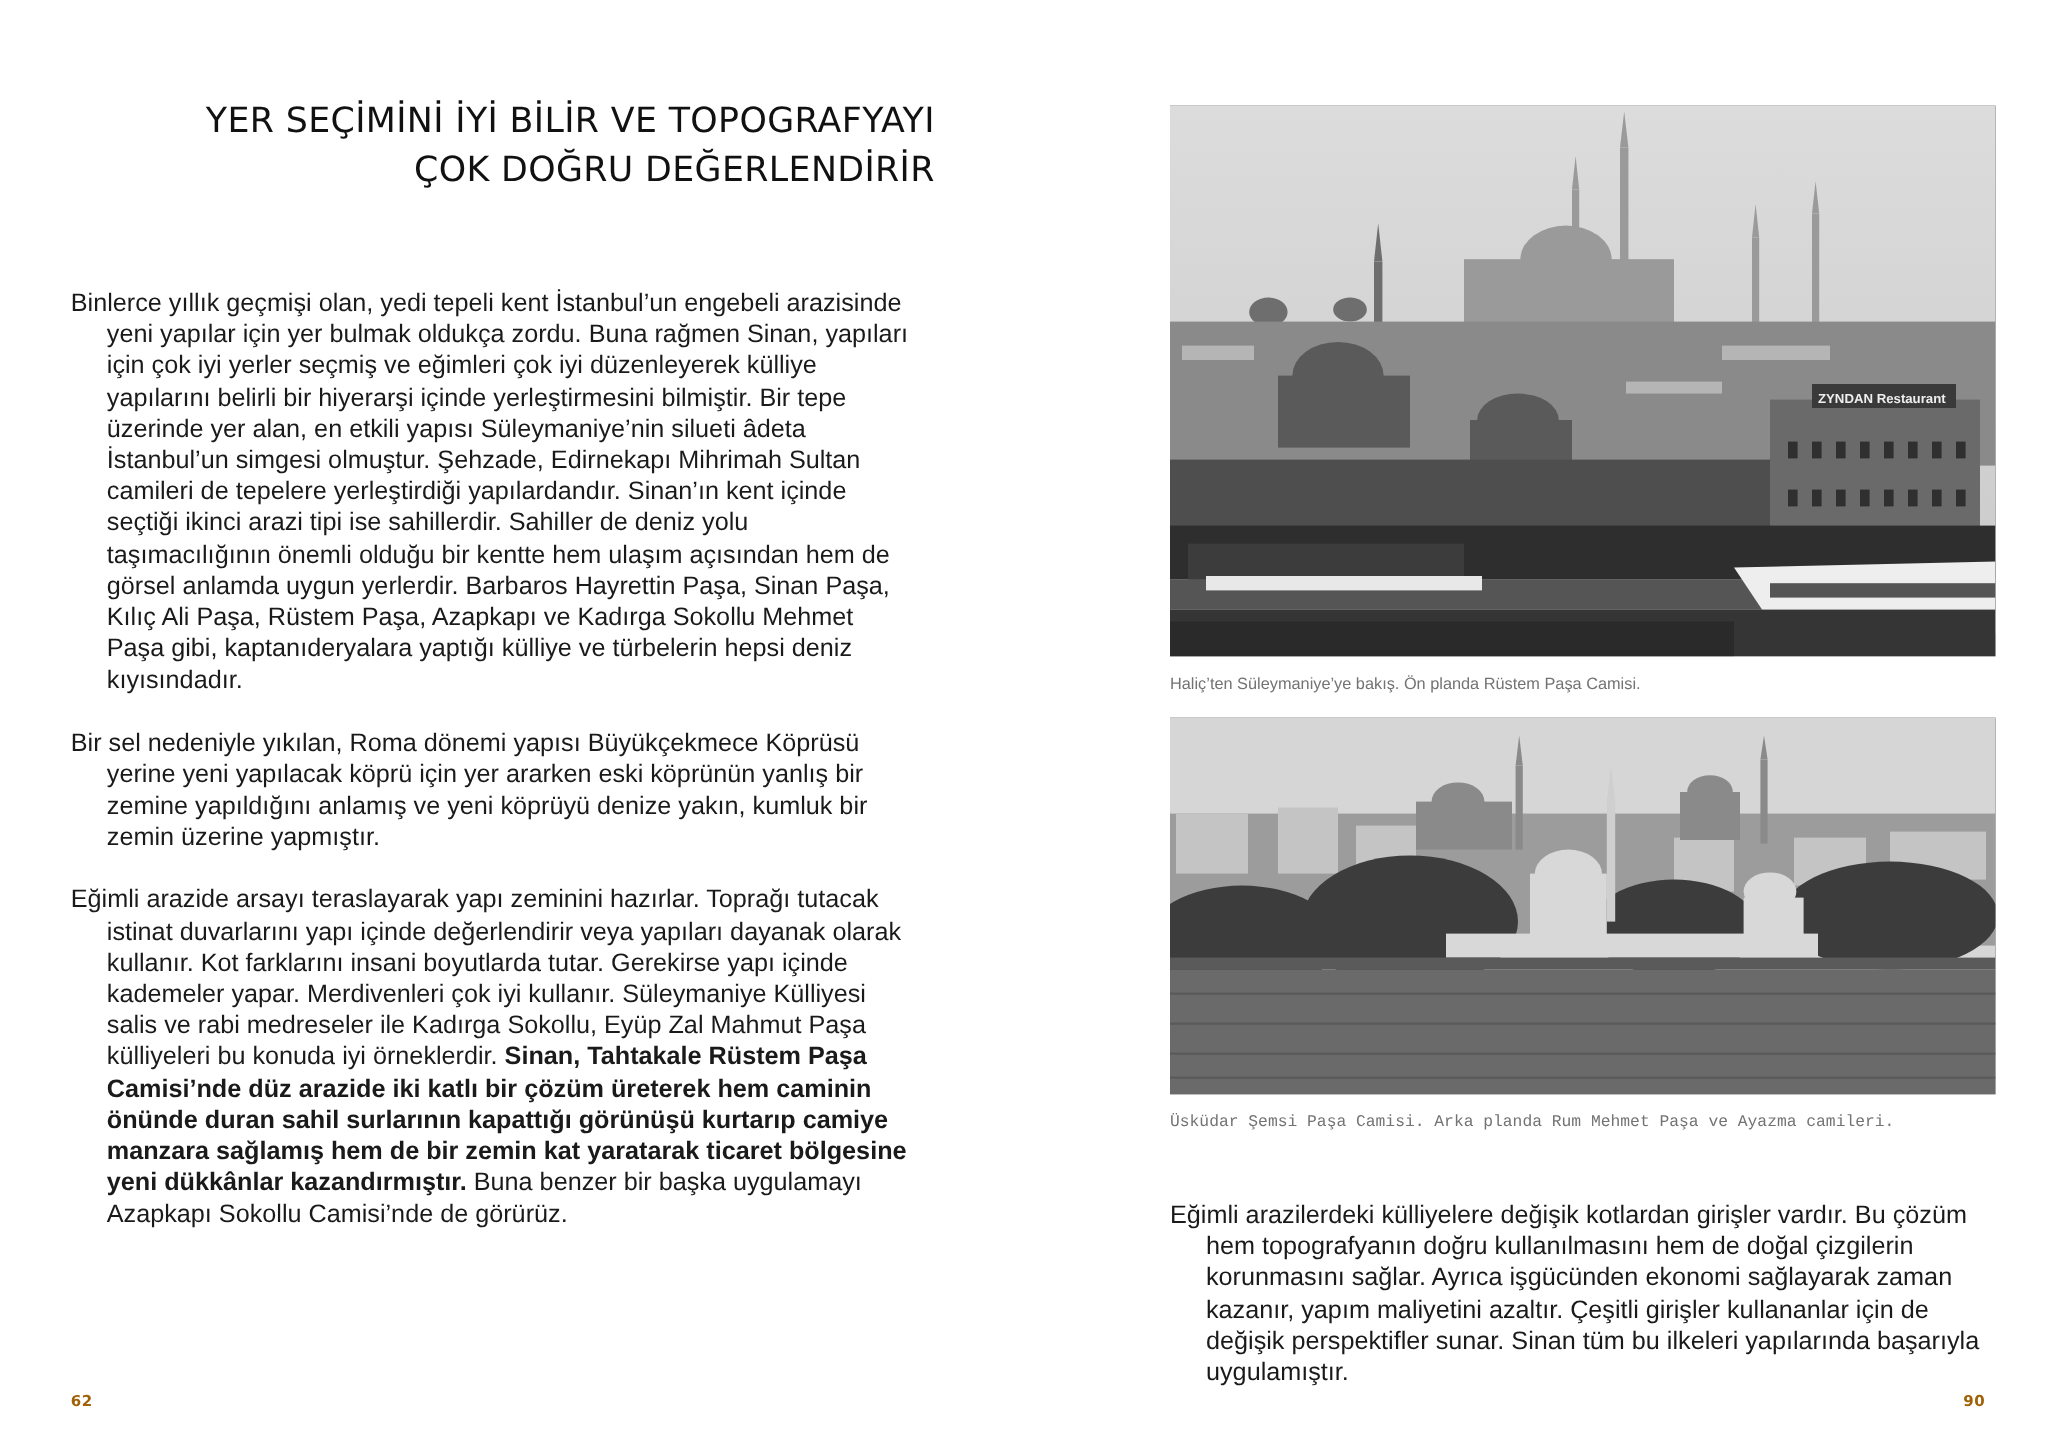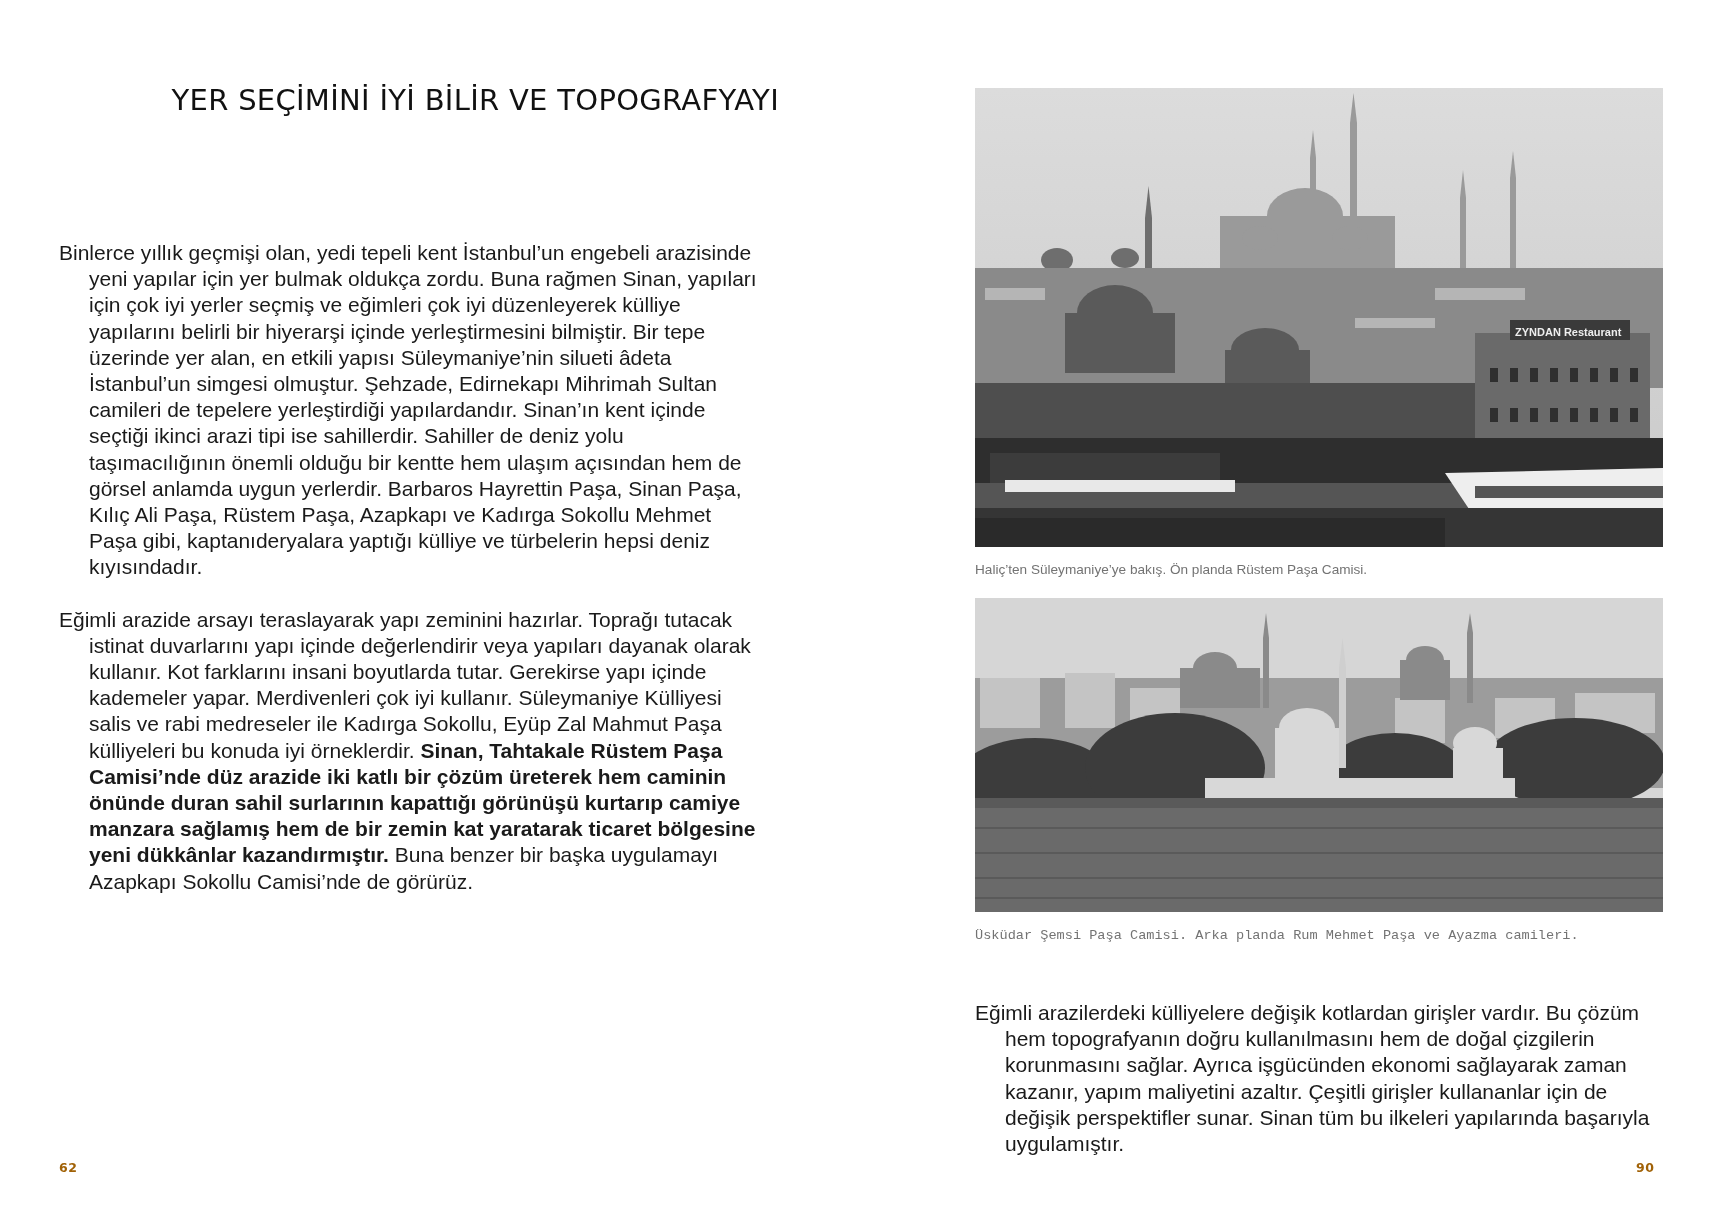--- a/index.html
+++ b/index.html
@@ -106,24 +106,26 @@
     }
     .page-number-left { left: 59px; }
     .page-number-right { left: 780px; }
   </style>
 </head>
 <body>
 
 <div class="page page-left">
   <h1 class="title">
     <span>YER SEÇİMİNİ İYİ BİLİR VE TOPOGRAFYAYI</span>
+    <span>ÇOK DOĞRU DEĞERLENDİRİR</span>
   </h1>
 
   <div class="body-text left-text">
     <p>Binlerce yıllık geçmişi olan, yedi tepeli kent İstanbul’un engebeli arazisinde yeni yapılar için yer bulmak oldukça zordu. Buna rağmen Sinan, yapıları için çok iyi yerler seçmiş ve eğimleri çok iyi düzenleyerek külliye yapılarını belirli bir hiyerarşi içinde yerleştirmesini bilmiştir. Bir tepe üzerinde yer alan, en etkili yapısı Süleymaniye’nin silueti âdeta İstanbul’un simgesi olmuştur. Şehzade, Edirnekapı Mihrimah Sultan camileri de tepelere yerleştirdiği yapılardandır. Sinan’ın kent içinde seçtiği ikinci arazi tipi ise sahillerdir. Sahiller de deniz yolu taşımacılığının önemli olduğu bir kentte hem ulaşım açısından hem de görsel anlamda uygun yerlerdir. Barbaros Hayrettin Paşa, Sinan Paşa, Kılıç Ali Paşa, Rüstem Paşa, Azapkapı ve Kadırga Sokollu Mehmet Paşa gibi, kaptanıderyalara yaptığı külliye ve türbelerin hepsi deniz kıyısındadır.</p>
+    <p>Bir sel nedeniyle yıkılan, Roma dönemi yapısı Büyükçekmece Köprüsü yerine yeni yapılacak köprü için yer ararken eski köprünün yanlış bir zemine yapıldığını anlamış ve yeni köprüyü denize yakın, kumluk bir zemin üzerine yapmıştır.</p>
     <p><span>Eğimli arazide arsayı teraslayarak yapı zeminini hazırlar. Toprağı tutacak istinat duvarlarını yapı içinde değerlendirir veya yapıları dayanak olarak kullanır. Kot farklarını insani boyutlarda tutar. Gerekirse yapı içinde kademeler yapar. Merdivenleri çok iyi kullanır. Süleymaniye Külliyesi salis ve rabi medreseler ile Kadırga Sokollu, Eyüp Zal Mahmut Paşa külliyeleri bu konuda iyi örneklerdir. </span><strong>Sinan, Tahtakale Rüstem Paşa Camisi’nde düz arazide iki katlı bir çözüm üreterek hem caminin önünde duran sahil surlarının kapattığı görünüşü kurtarıp camiye manzara sağlamış hem de bir zemin kat yaratarak ticaret bölgesine yeni dükkânlar kazandırmıştır.</strong><span> Buna benzer bir başka uygulamayı Azapkapı Sokollu Camisi’nde de görürüz.</span></p>
   </div>
 
   <div class="page-number page-number-left">62</div>
 </div>
 
 <div class="page page-right">
   <div class="photo photo-1">
     <svg viewBox="0 0 688 459" preserveAspectRatio="none">
       <defs>

